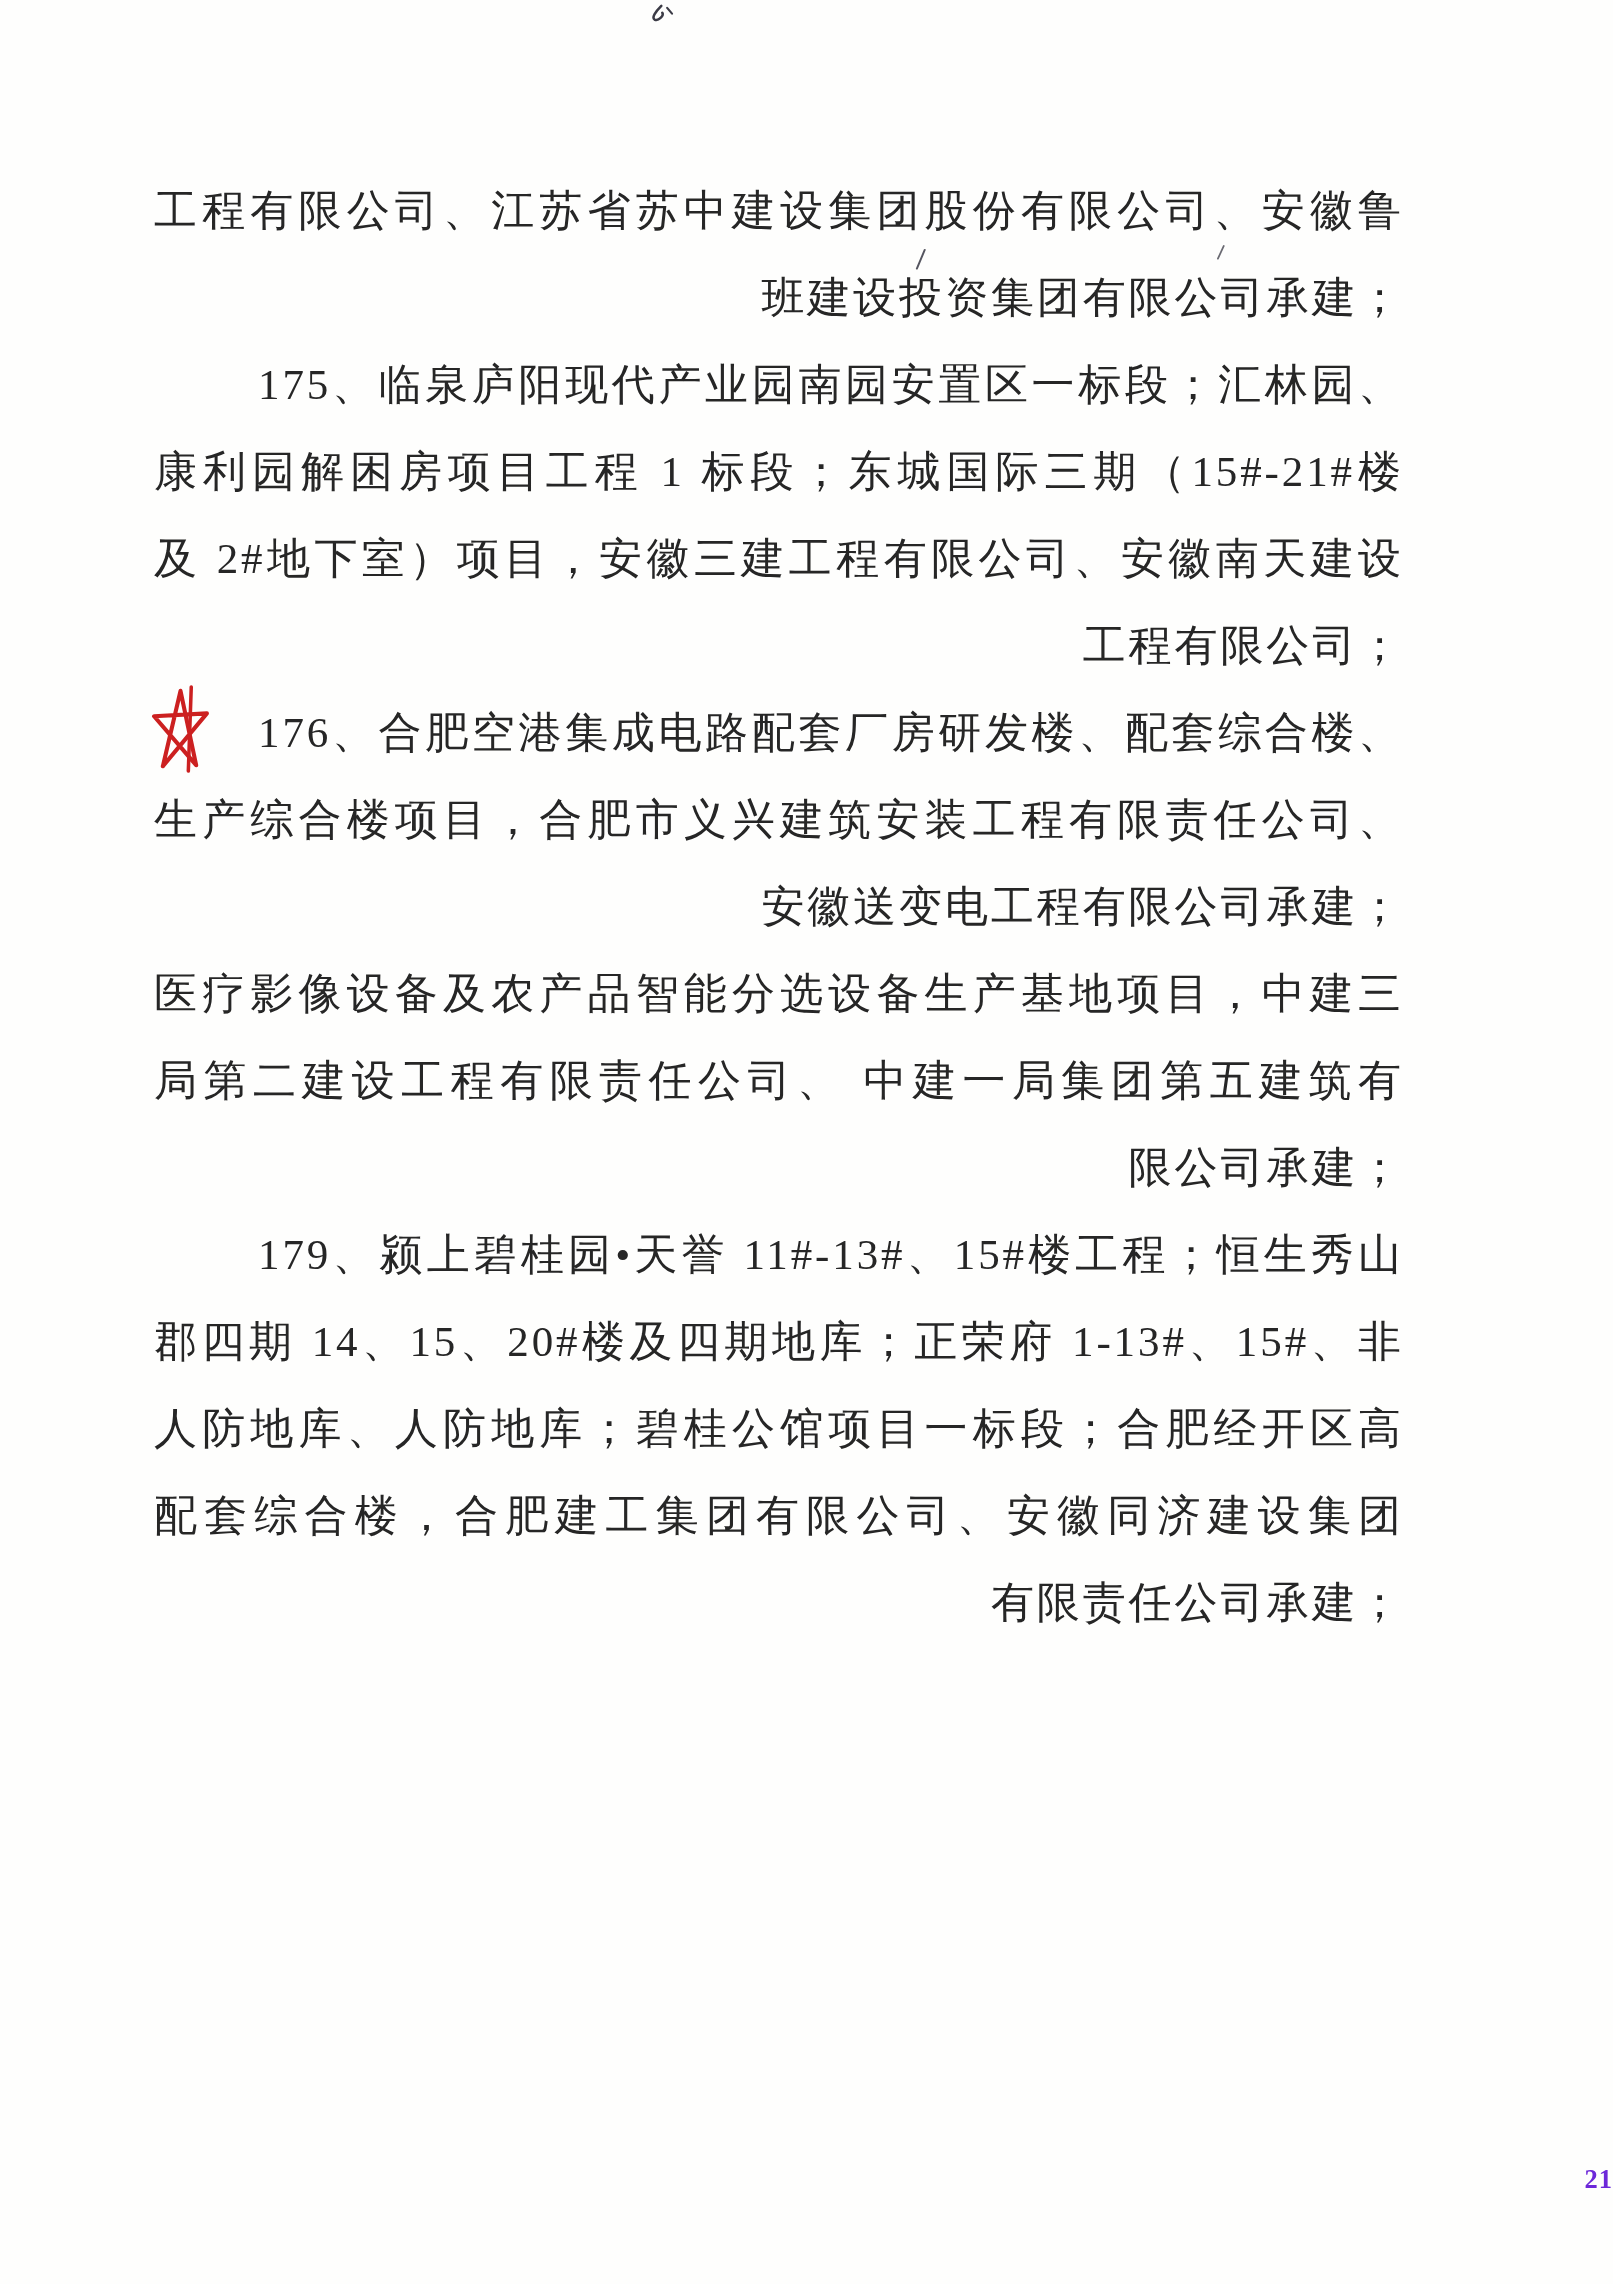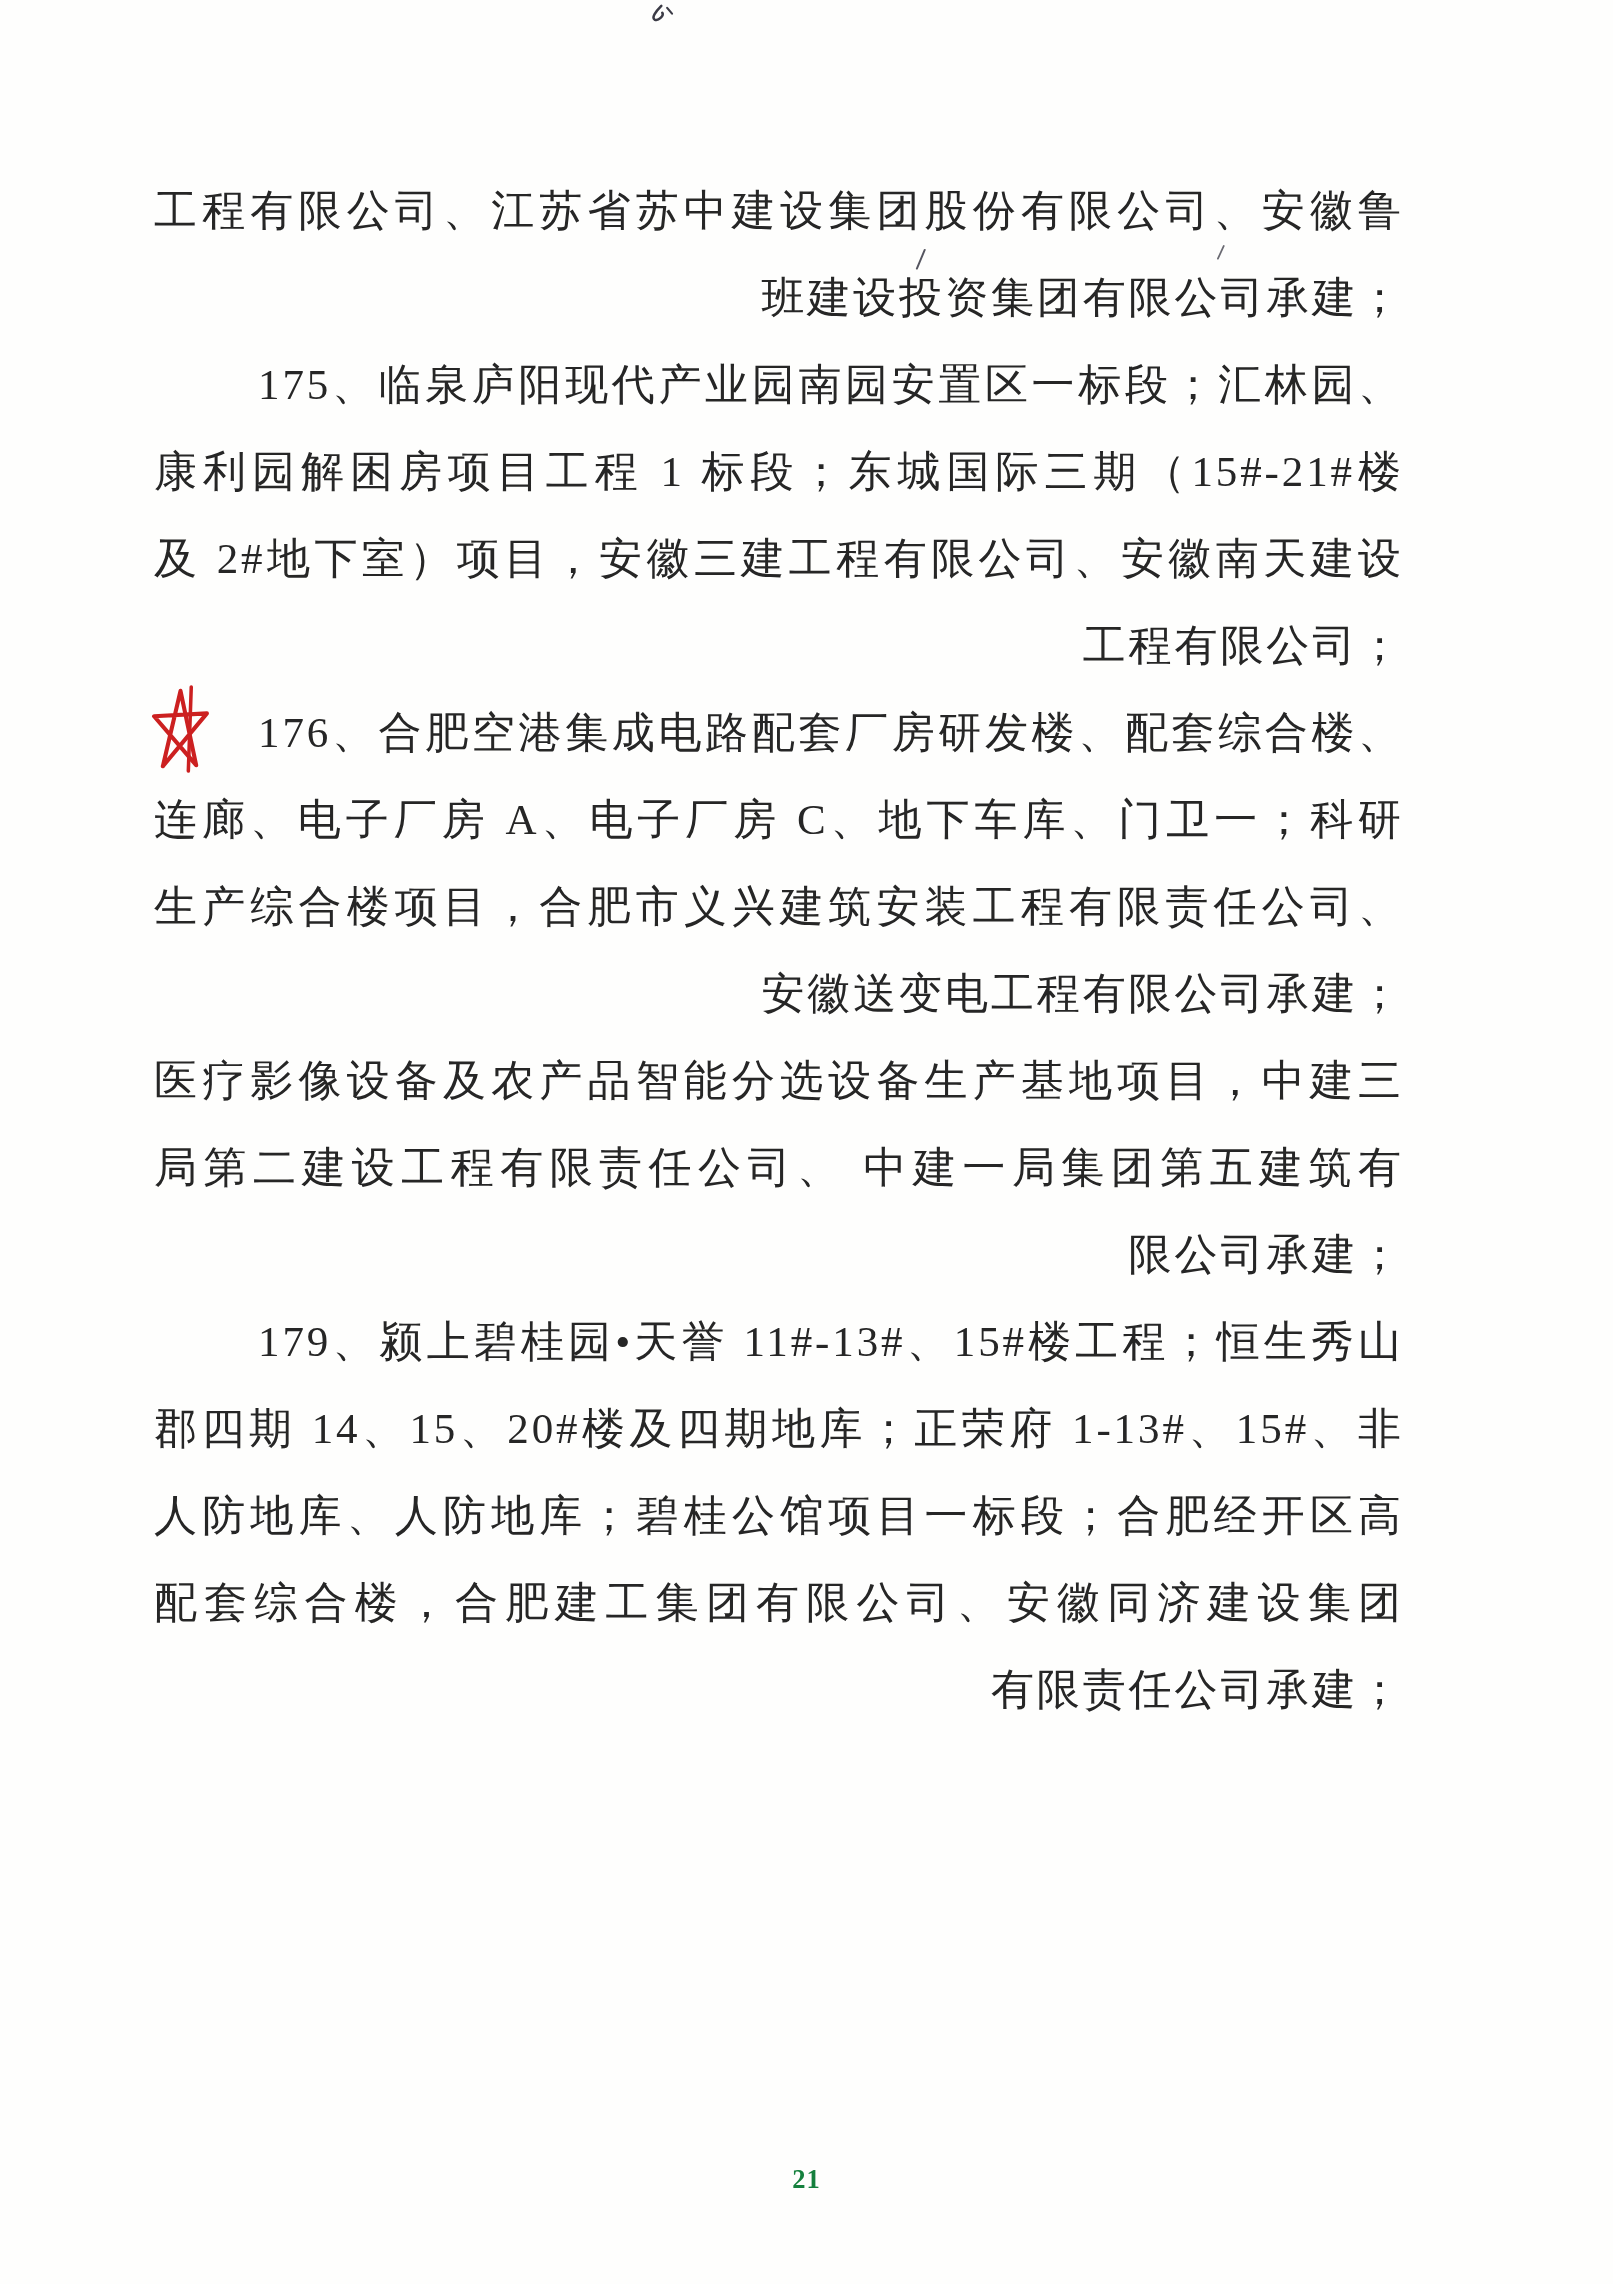--- a/index.html
+++ b/index.html
@@ -41,25 +41,25 @@
     overflow: hidden;
   }
   .line.indent {
     text-indent: 104px;
   }
   .page-number {
     position: absolute;
     left: 0;
     top: 2164px;
     width: 100%;
-    text-align: center;
+    text-align: right;
     font-size: 26.5px;
     font-weight: bold;
     letter-spacing: 1px;
-    color: #15803d;
+    color: #6d28d9;
   }
   .star-annotation {
     position: absolute;
     left: 150px;
     top: 684px;
     width: 61px;
     height: 90px;
   }
   .pen-mark-top {
     position: absolute;
@@ -115,21 +115,20 @@
 
     <div class="para">
       <div class="line full indent">175、临泉庐阳现代产业园南园安置区一标段；汇林园、</div>
       <div class="line full">康利园解困房项目工程 1 标段；东城国际三期（15#-21#楼</div>
       <div class="line full">及 2#地下室）项目，安徽三建工程有限公司、安徽南天建设</div>
       <div class="line">工程有限公司；</div>
     </div>
 
     <div class="para">
       <div class="line full indent">176、合肥空港集成电路配套厂房研发楼、配套综合楼、</div>
-      <div class="line full">连廊、电子厂房 A、电子厂房 C、地下车库、门卫一；科研</div>
       <div class="line full">生产综合楼项目，合肥市义兴建筑安装工程有限责任公司、</div>
       <div class="line">安徽送变电工程有限公司承建；</div>
     </div>
 
     <div class="para">
       <div class="line full">医疗影像设备及农产品智能分选设备生产基地项目，中建三</div>
       <div class="line full">局第二建设工程有限责任公司、  中建一局集团第五建筑有</div>
       <div class="line">限公司承建；</div>
     </div>
 

